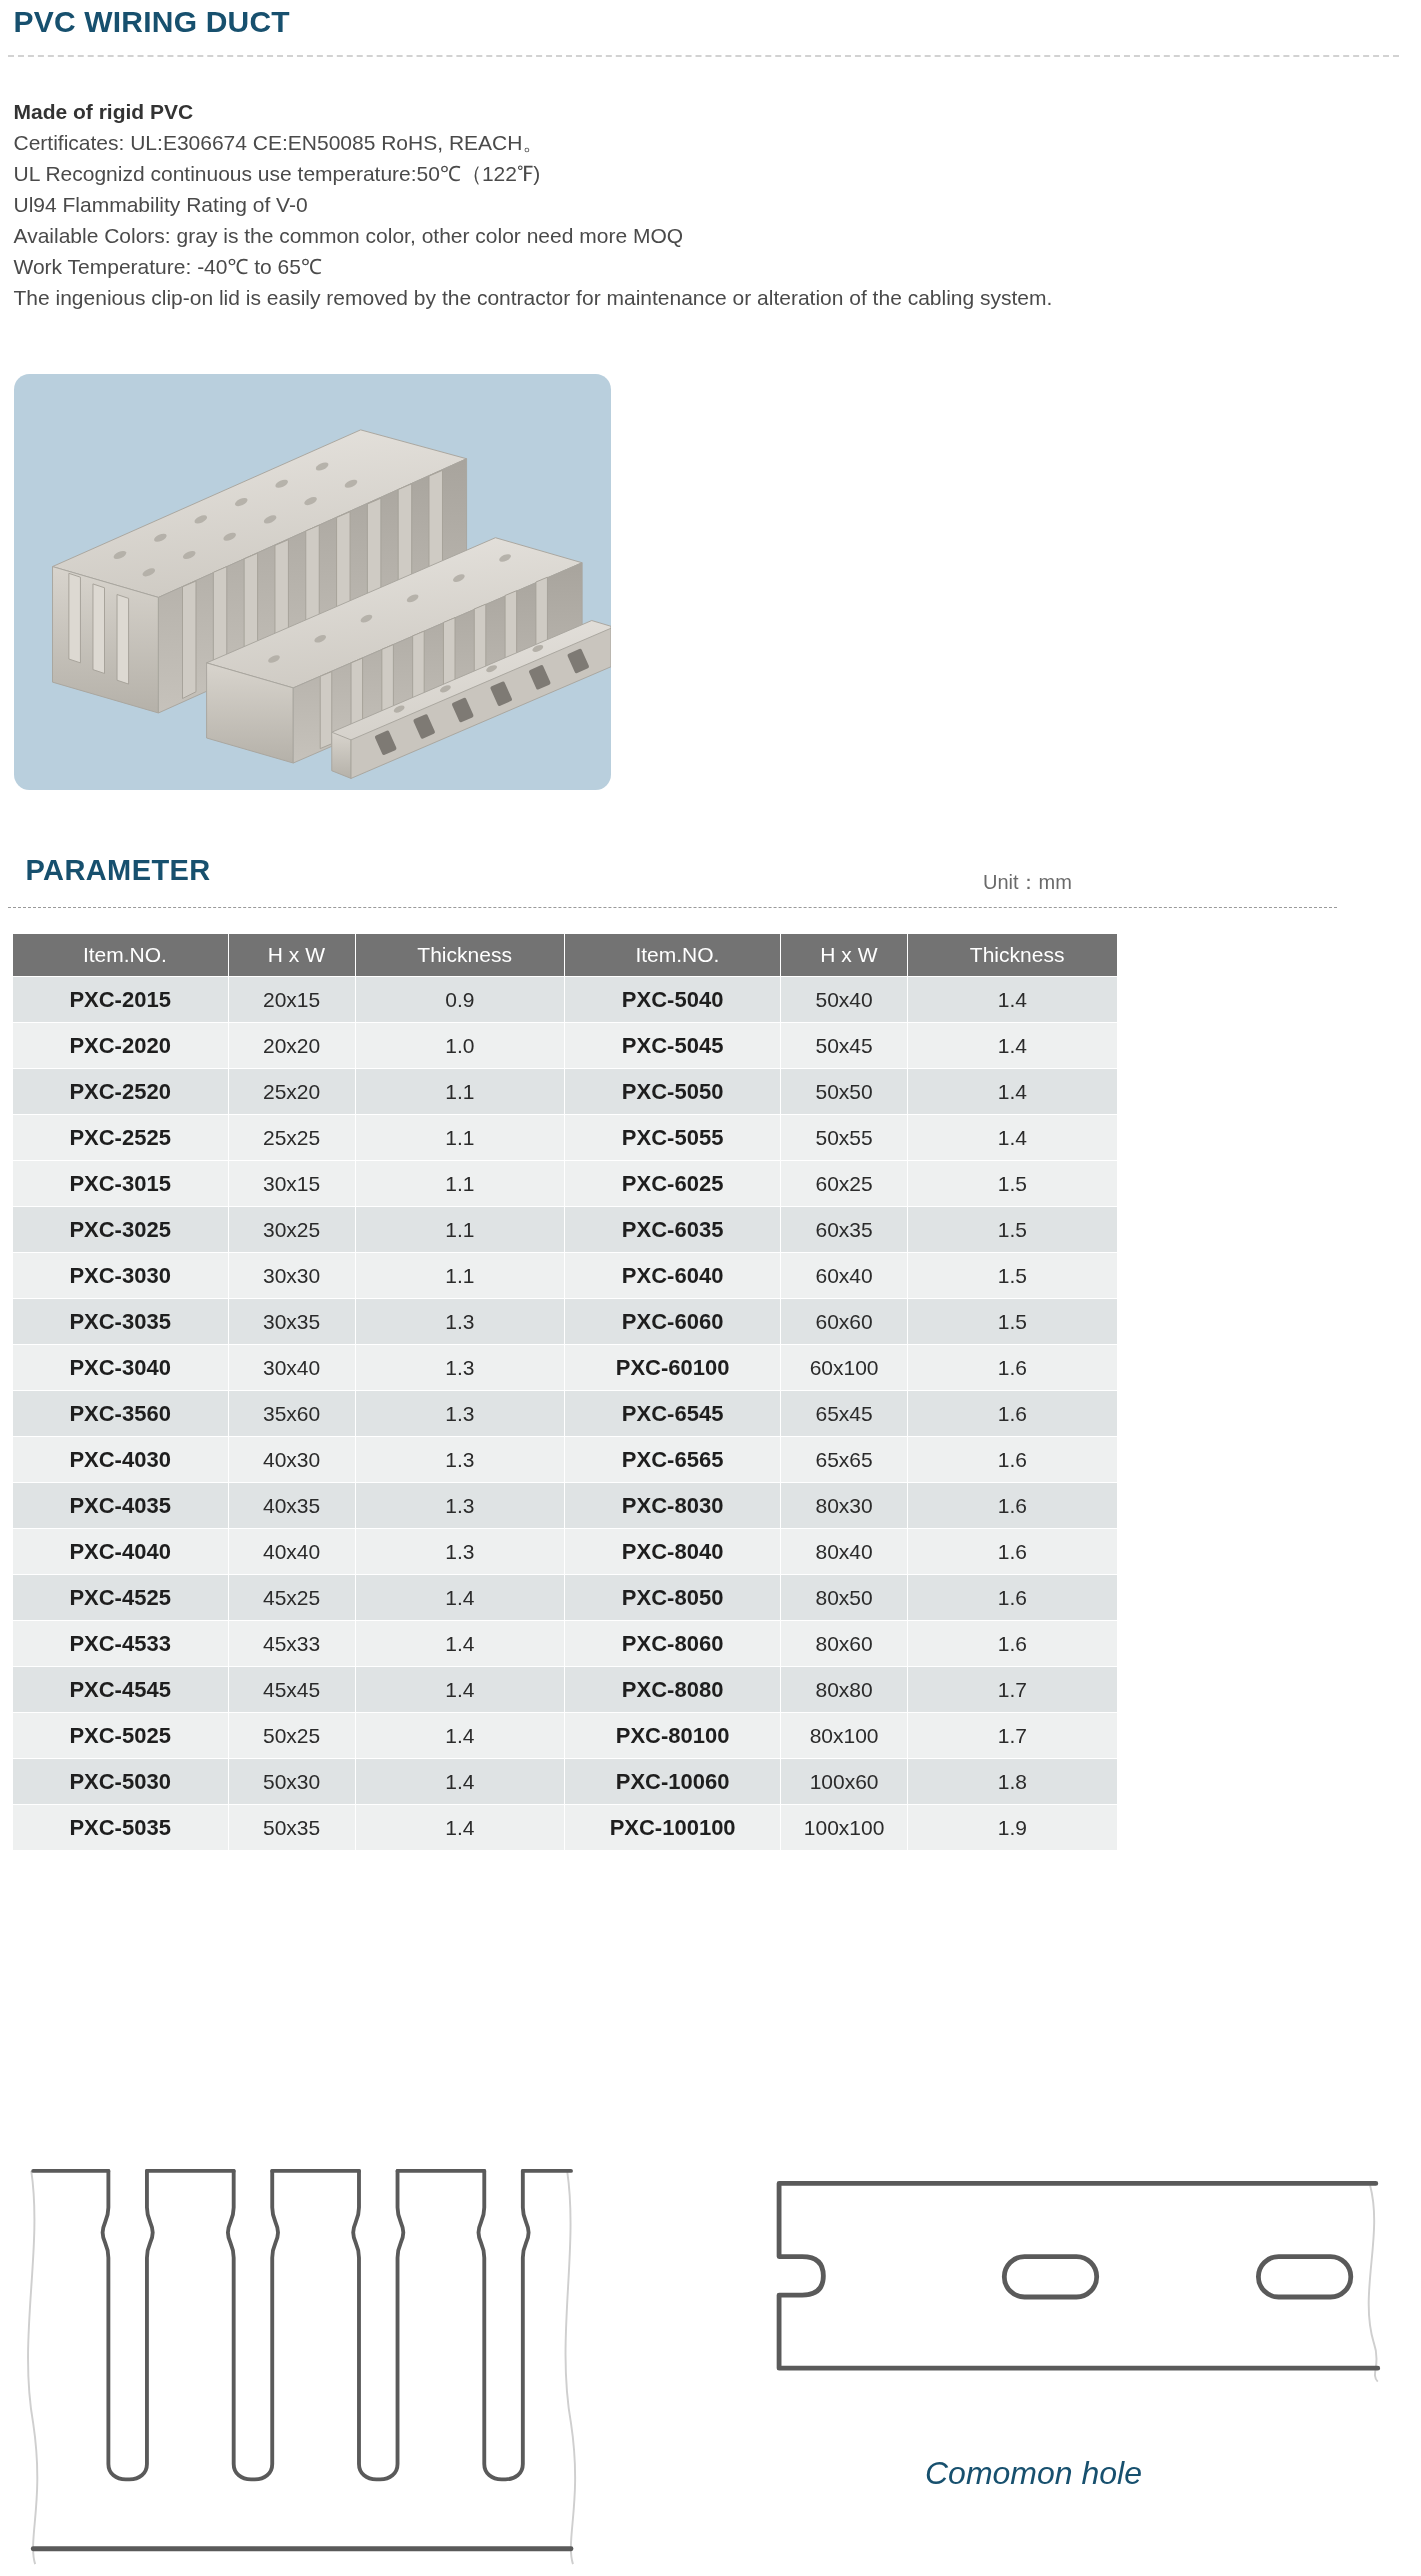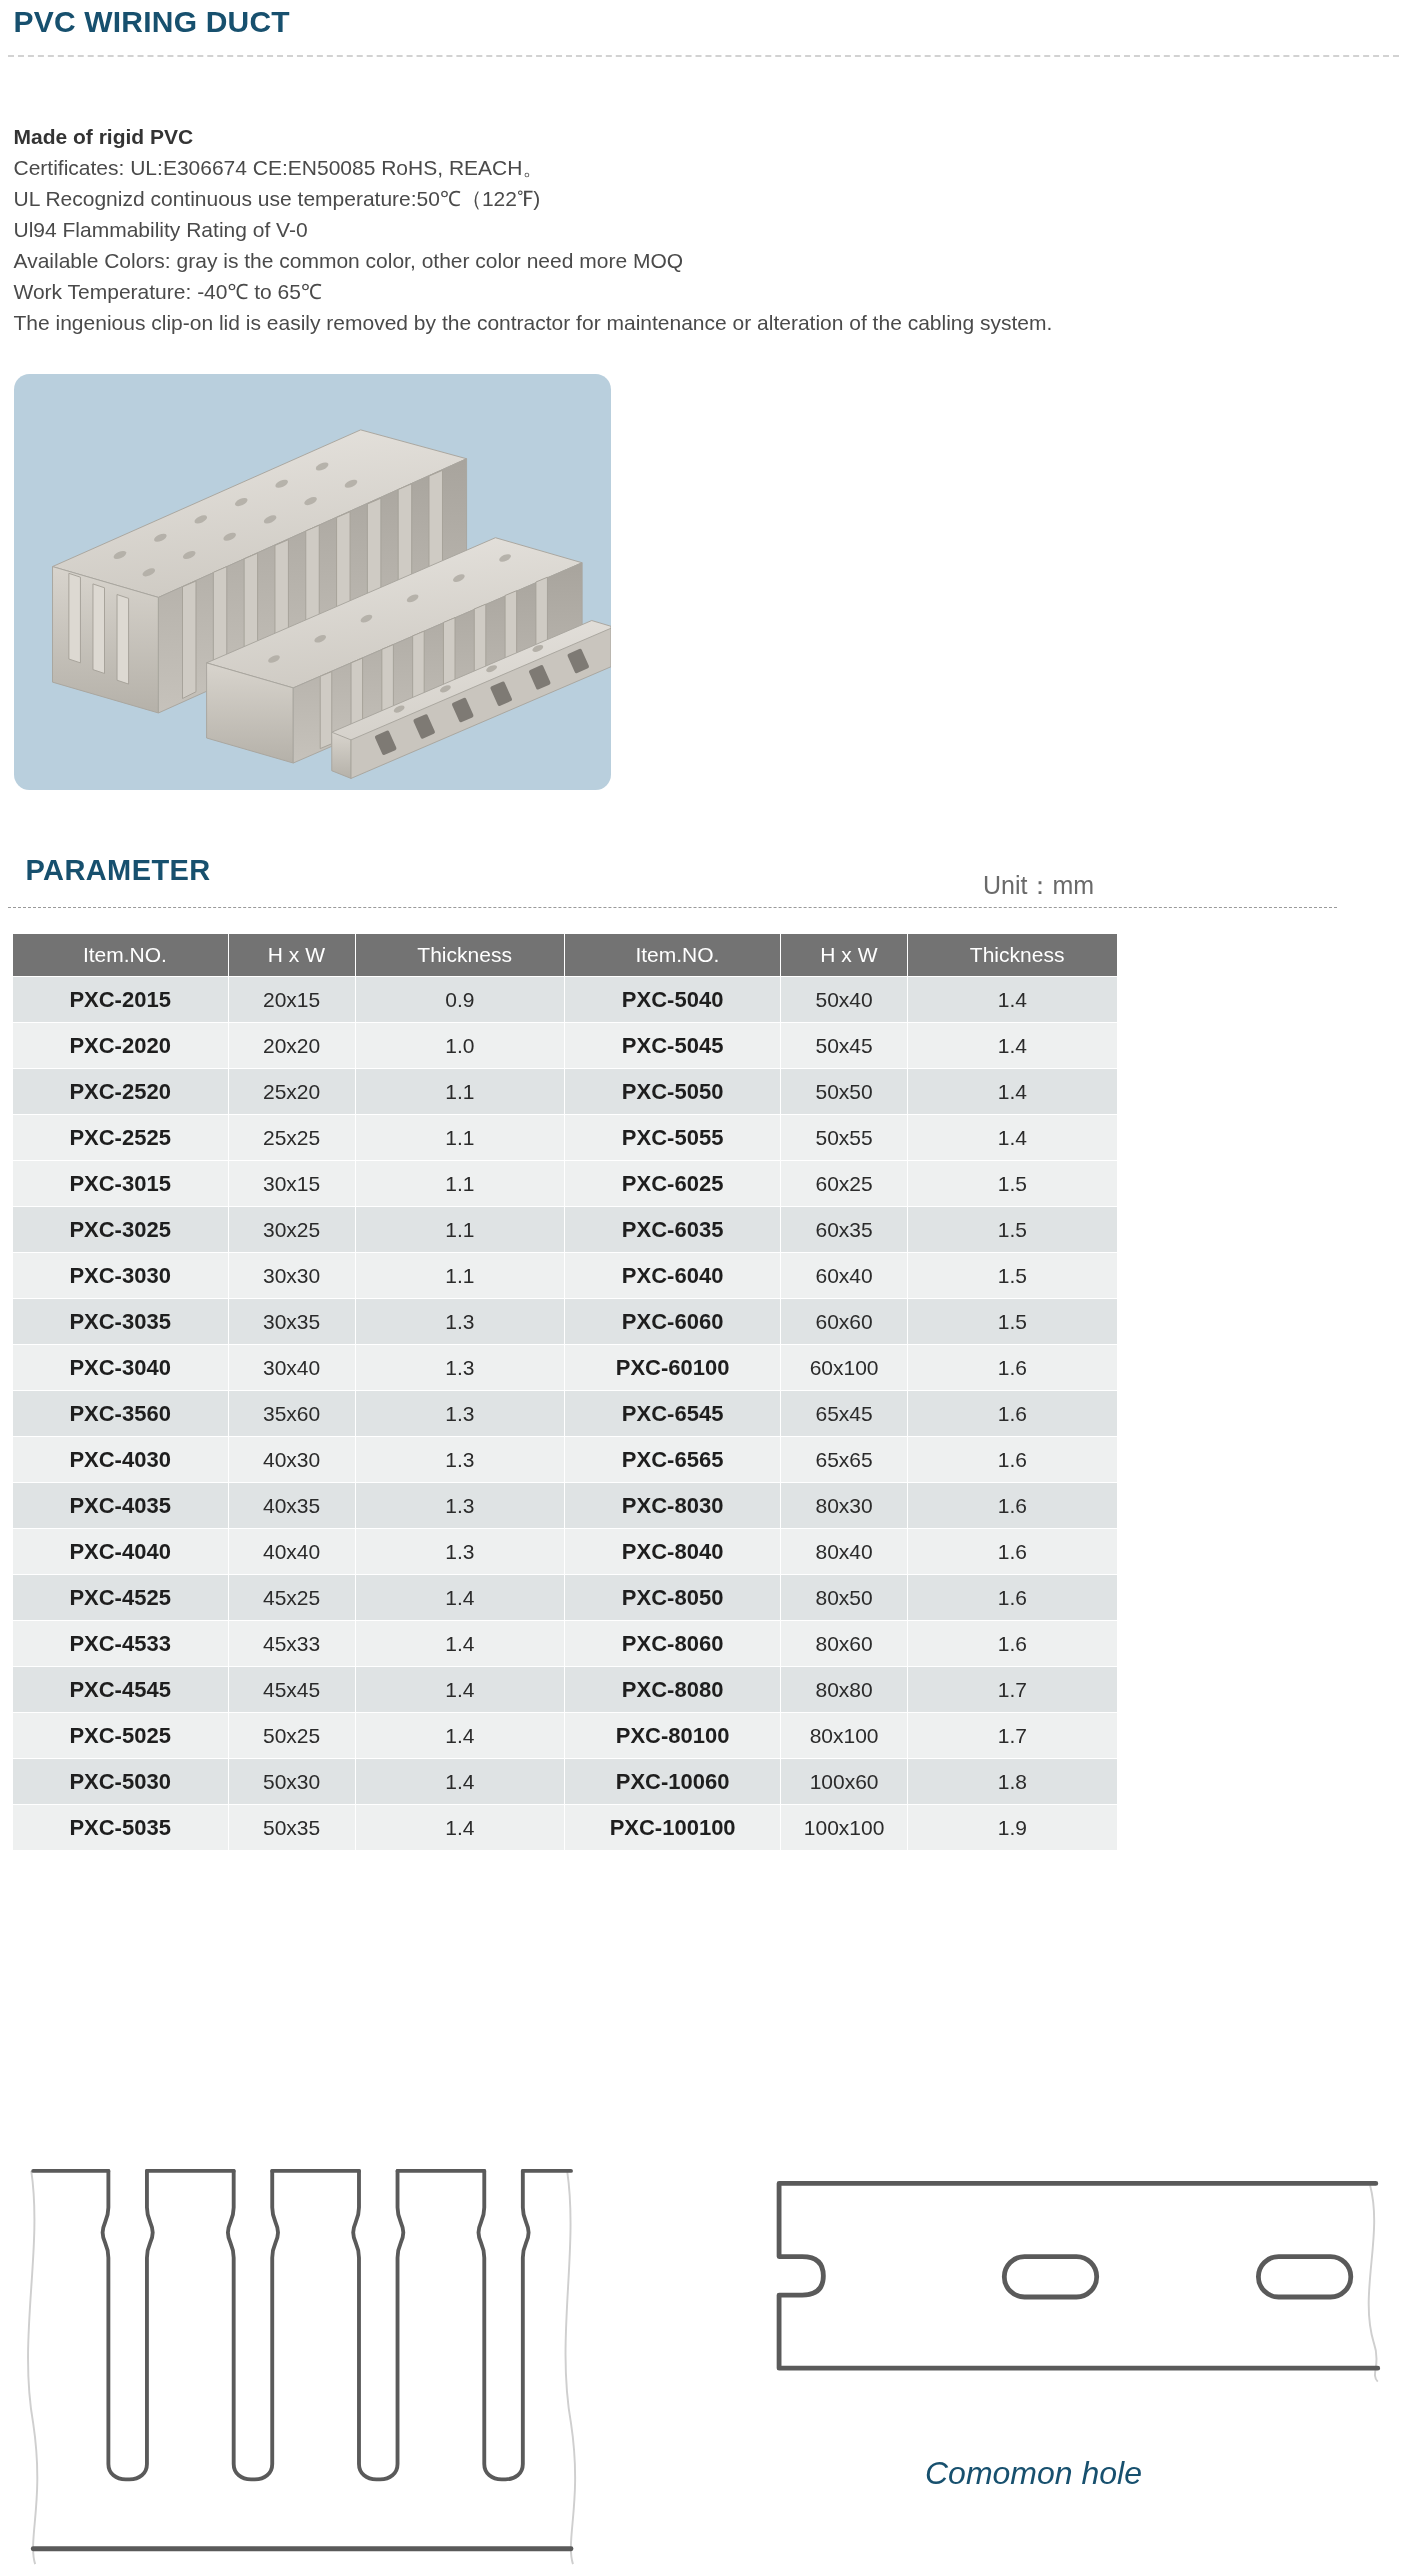--- a/index.html
+++ b/index.html
@@ -37,21 +37,21 @@
     left: 13.5px;
     top: 96px;
     width: 1368px;
   }
   .spec-line {
     font-size: 21px;
     line-height: 31px;
     color: #4a4a4a;
     white-space: nowrap;
   }
-  .spec-line.strong { font-weight: bold; color: #333333; margin-top: 25px; }
+  .spec-line.strong { font-weight: bold; color: #333333; }
 
   
   .photo-frame {
     position: absolute;
     left: 13.5px;
     top: 374px;
     width: 597px;
     height: 416px;
     background: #b9cfdd;
     border-radius: 15.4px;
@@ -67,21 +67,21 @@
     font-size: 29px;
     font-weight: bold;
     color: #17506e;
     letter-spacing: 0.4px;
     margin-left: 12px;
   }
   .unit-label {
     position: absolute;
     left: 983px;
     top: 869px;
-    font-size: 25px;
+    font-size: 20px;
     color: #6a6a6a;
   }
   .rule-param { left: 7.7px; top: 907px; width: 1329px; border-top: 1.9px dashed #9a9a9a; }
 
   
   .spec-table {
     position: absolute;
     left: 11.6px;
     top: 933px;
     width: 1106px;

